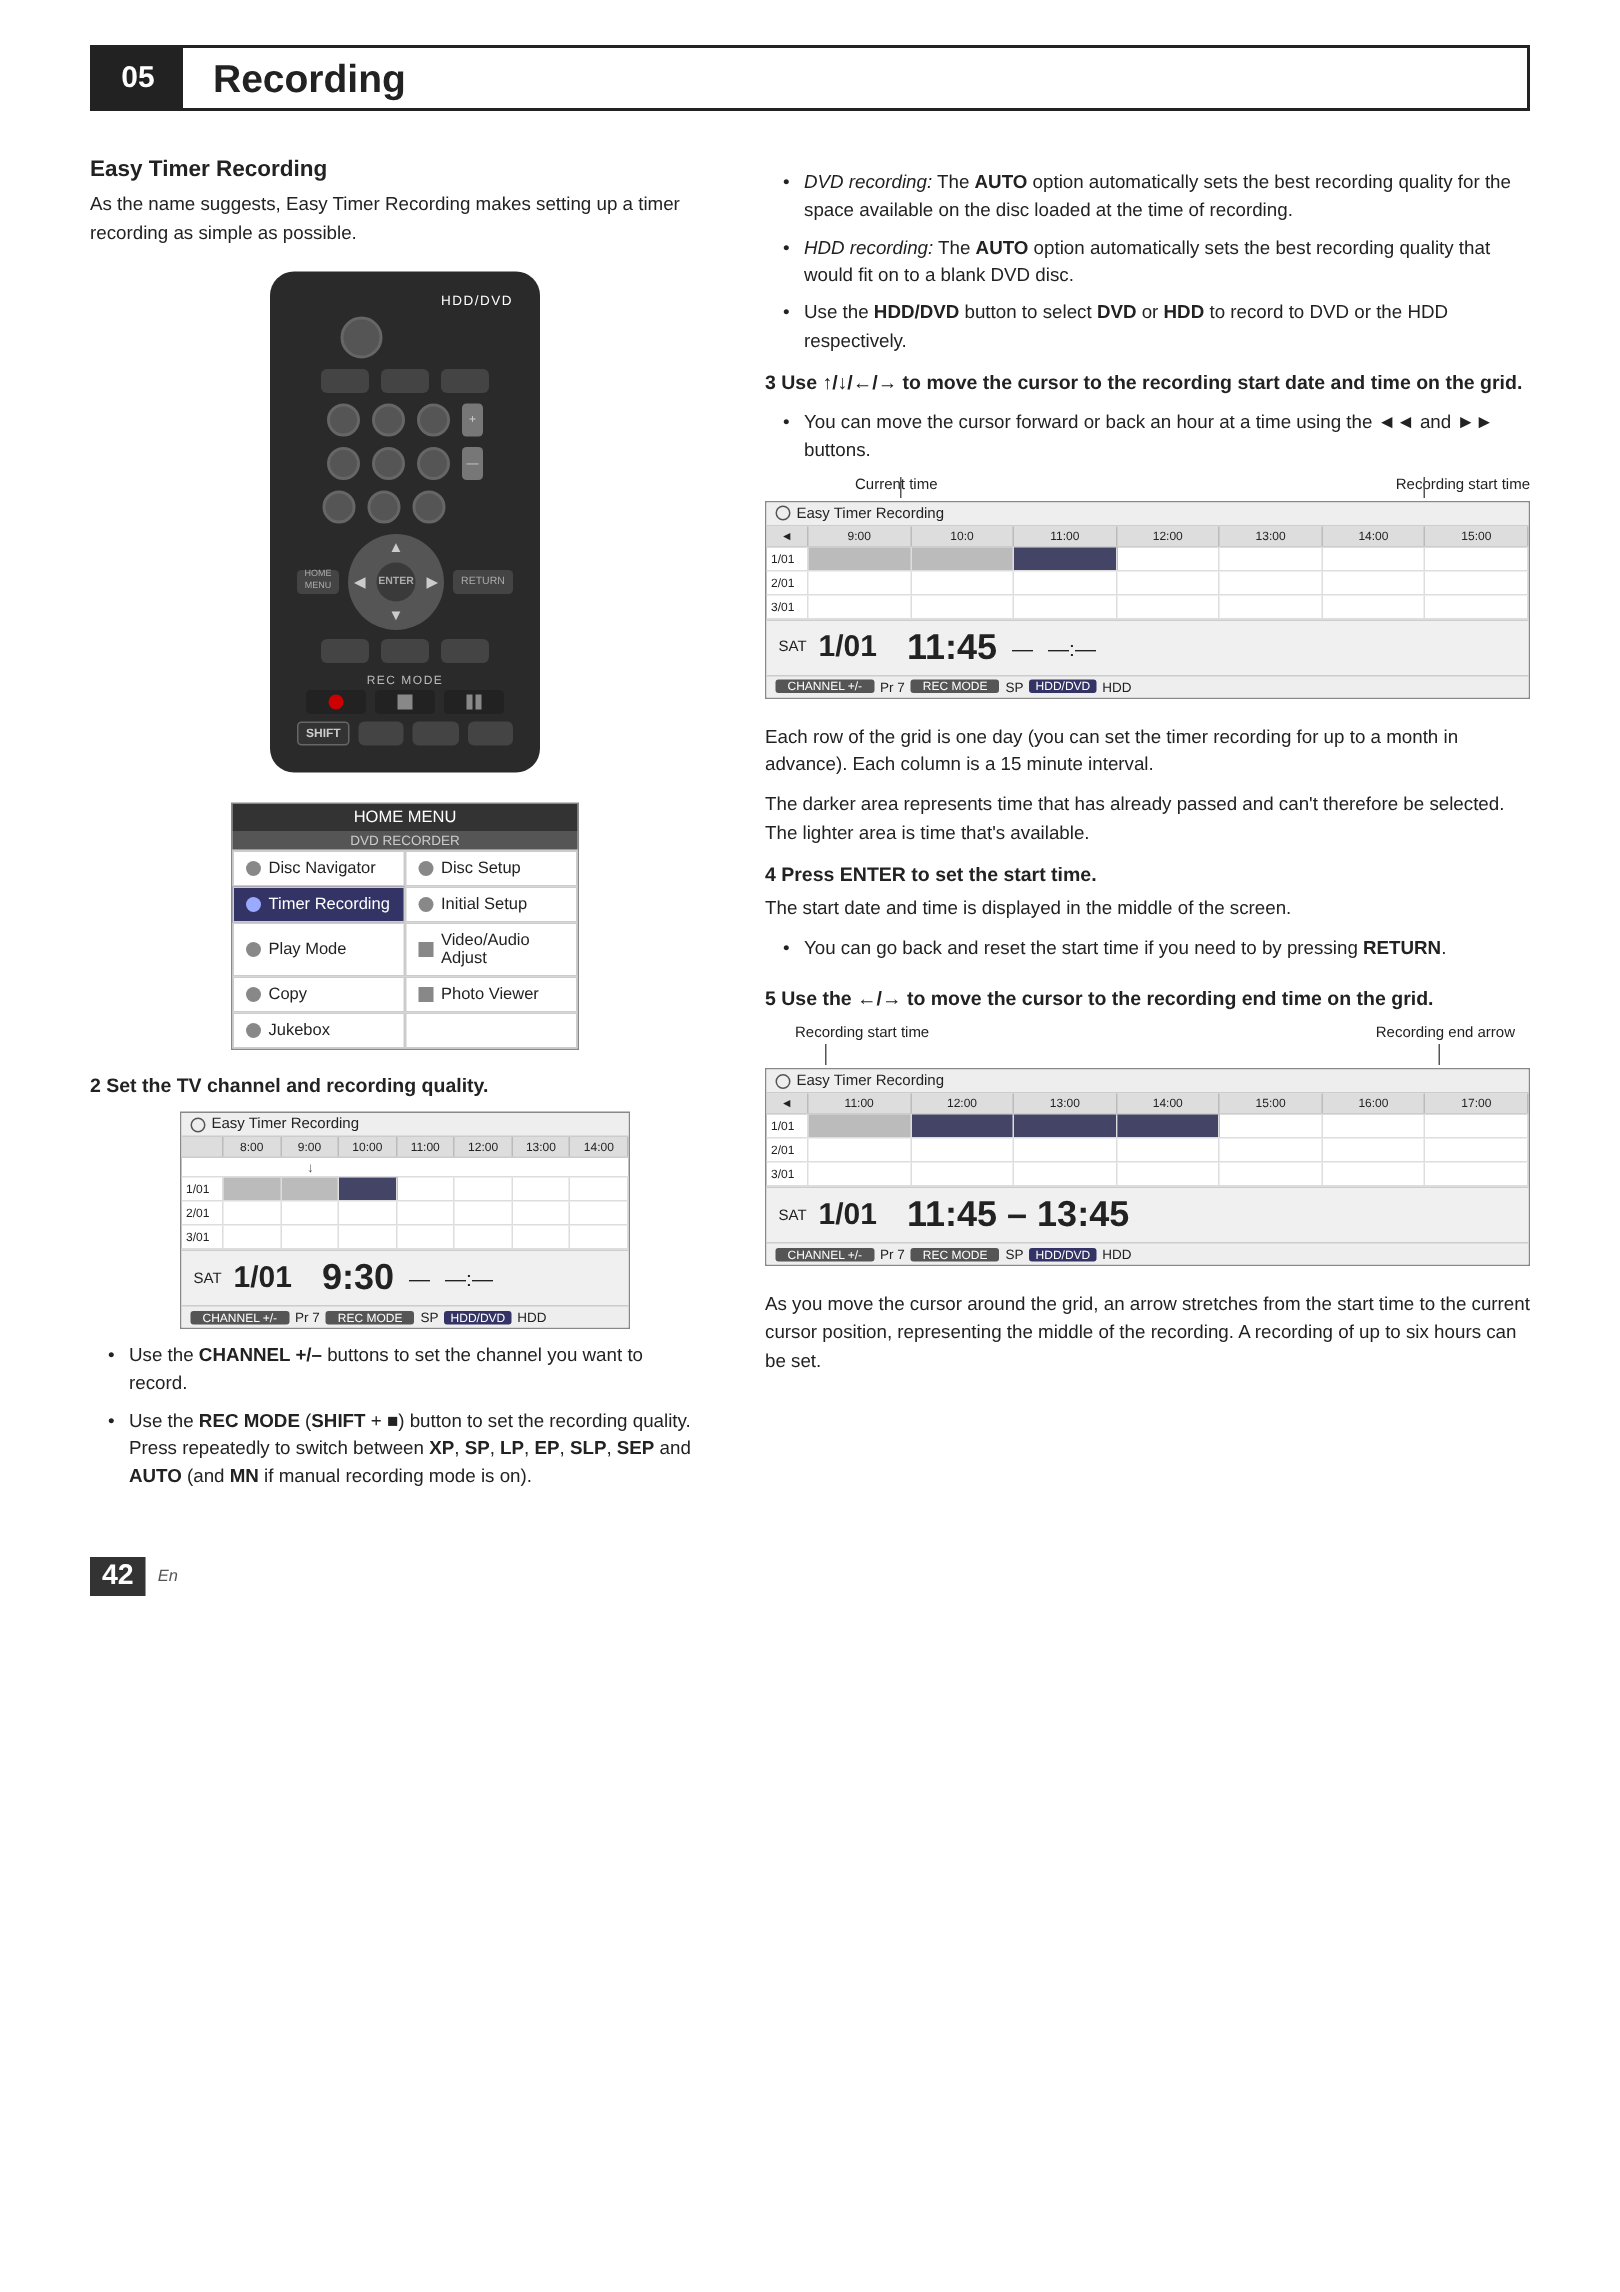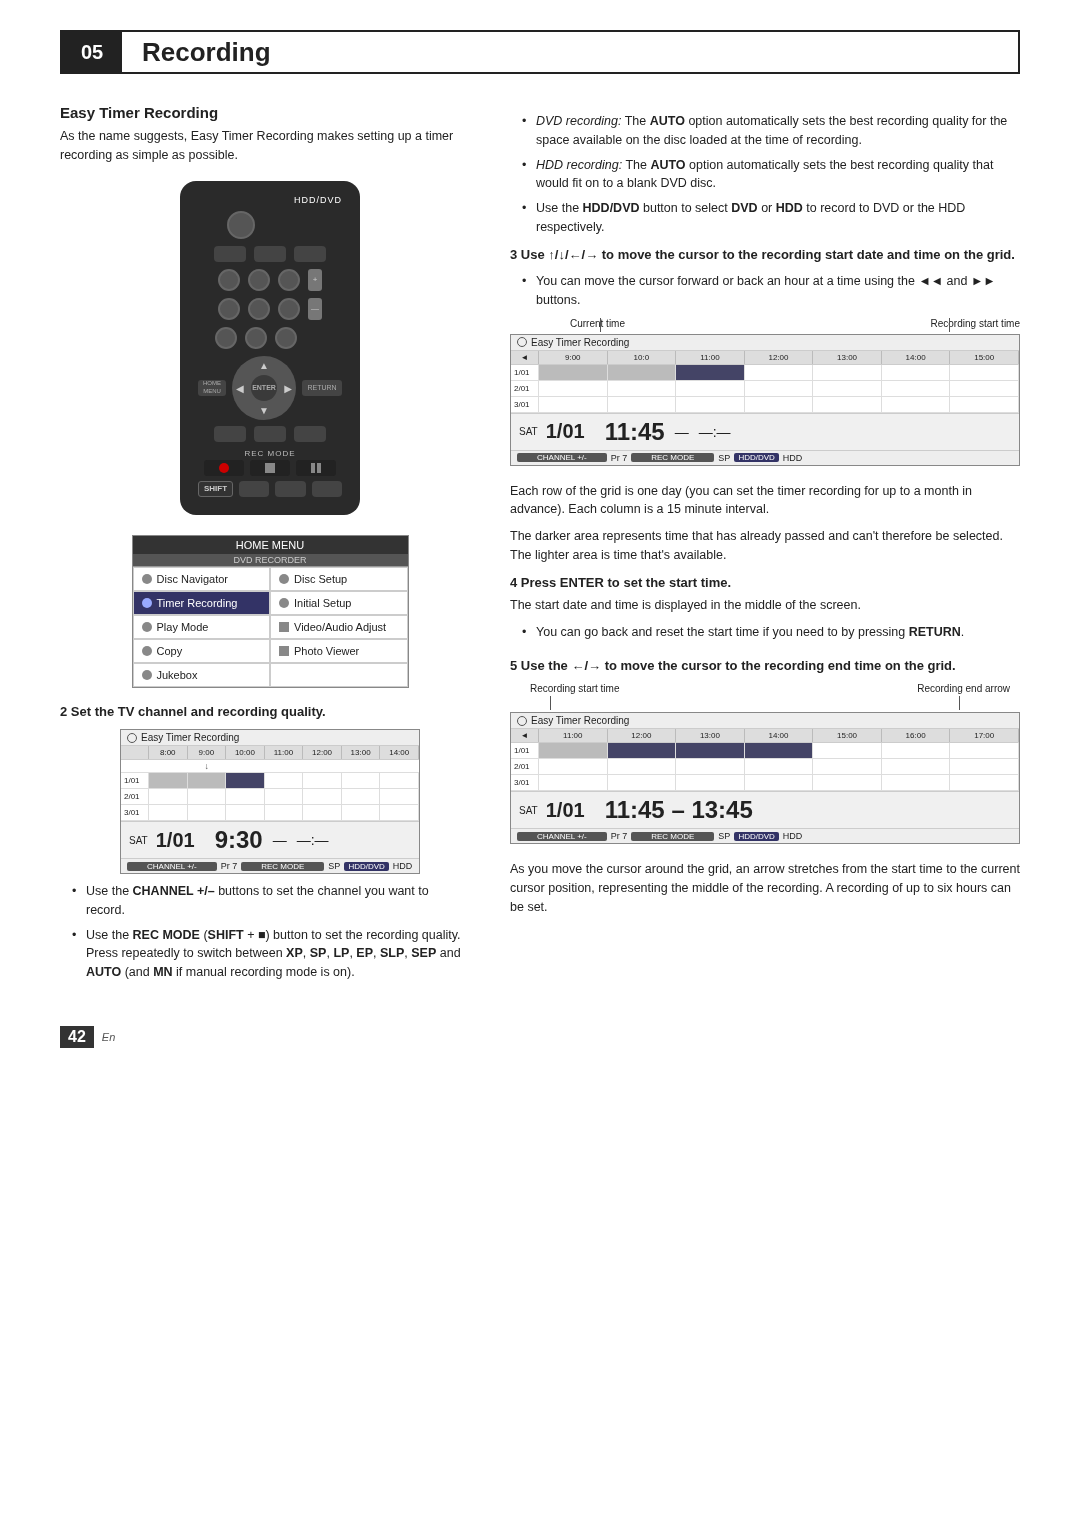--- a/index.html
+++ b/index.html
@@ -200,21 +200,21 @@
     }
 
     
     .step {
       margin-bottom: 14px;
     }
 
     
     .home-menu-box {
       border: 1px solid #888;
-      width: 277px;
+      width: 232px;
       margin: 10px auto;
       font-size: 11px;
     }
     .home-menu-title {
       background: #333;
       color: #fff;
       text-align: center;
       padding: 3px 0;
       font-size: 11px;
     }
@@ -336,21 +336,21 @@
       display: flex;
       gap: 4px;
       padding: 2px 6px;
       font-size: 9px;
       align-items: center;
       border-top: 1px solid #ccc;
     }
     .status-tag {
       background: #555;
       color: #fff;
-      padding: 0 20px;
+      padding: 0 8px;
       font-size: 8px;
       border-radius: 2px;
     }
     .status-tag-blue {
       background: #336;
       color: #fff;
       padding: 0 4px;
       font-size: 8px;
       border-radius: 2px;
     }
@@ -374,21 +374,21 @@
     }
 
     .page-footer {
       display: flex;
       align-items: center;
       margin-top: 30px;
     }
     .footer-number {
       background: #333;
       color: #fff;
-      font-size: 16px;
+      font-size: 19px;
       font-weight: bold;
       padding: 2px 8px;
       margin-right: 8px;
     }
     .footer-lang {
       font-size: 11px;
       color: #555;
       font-style: italic;
     }
 

